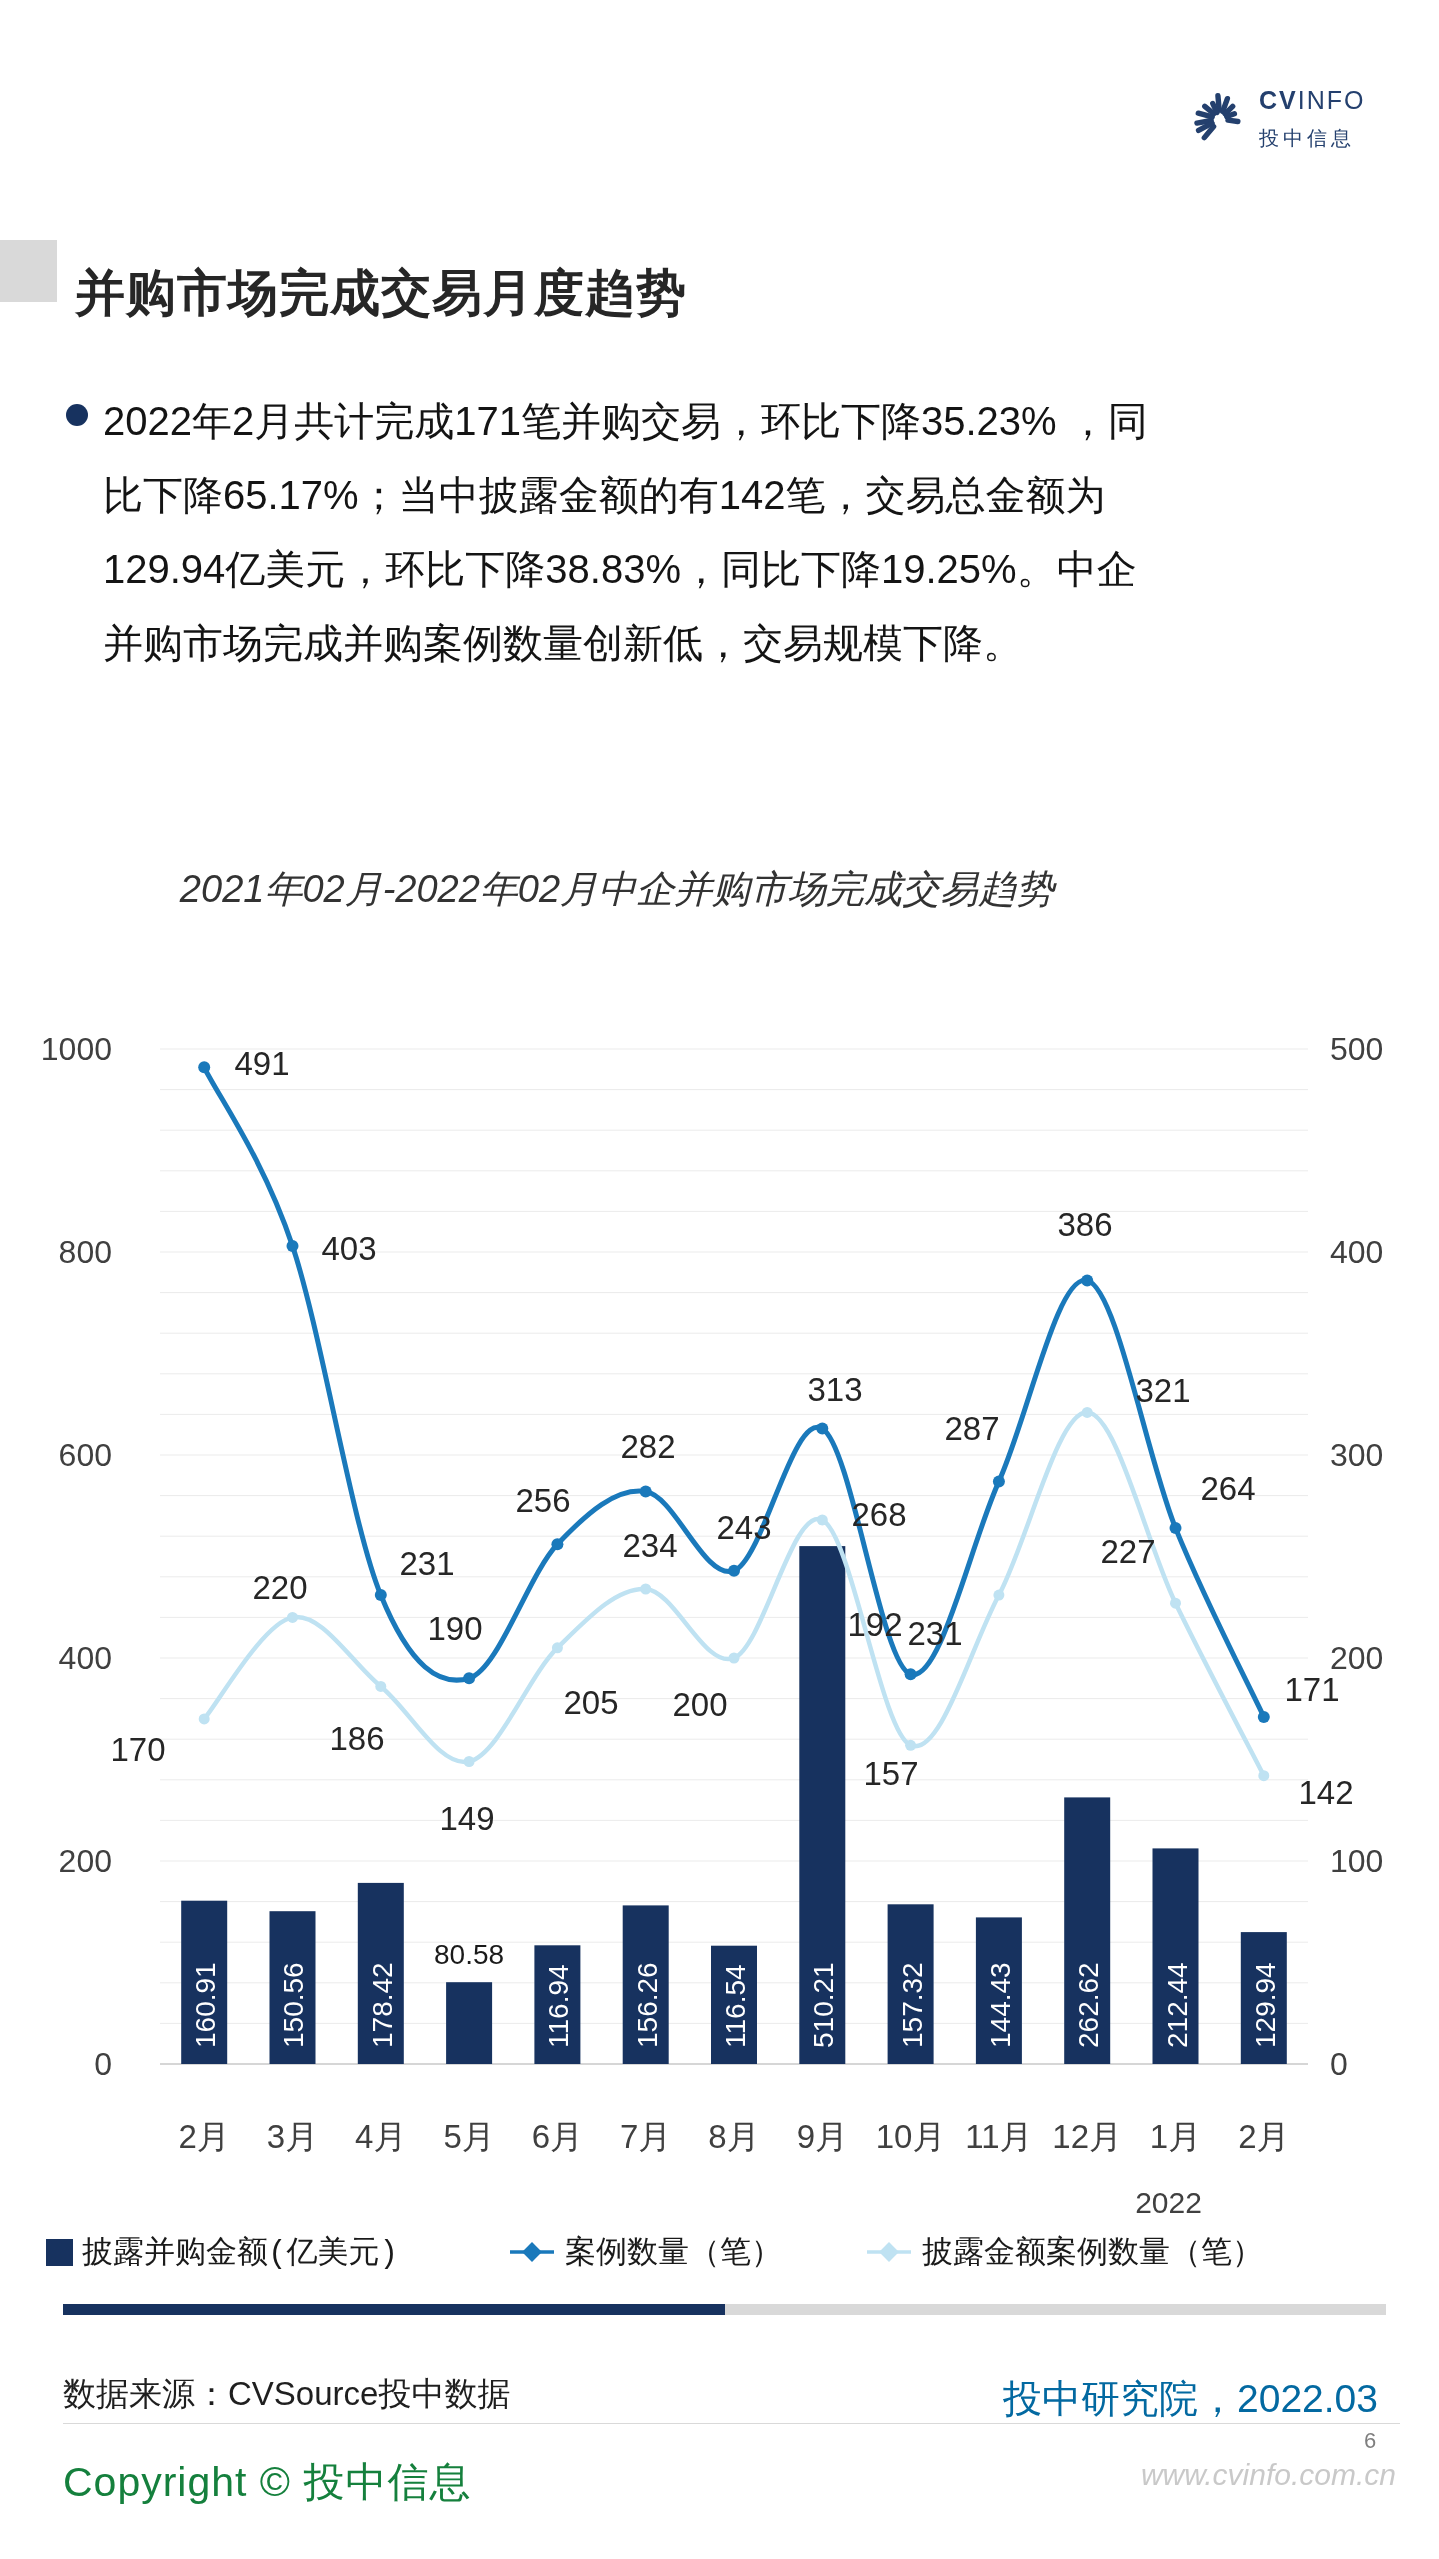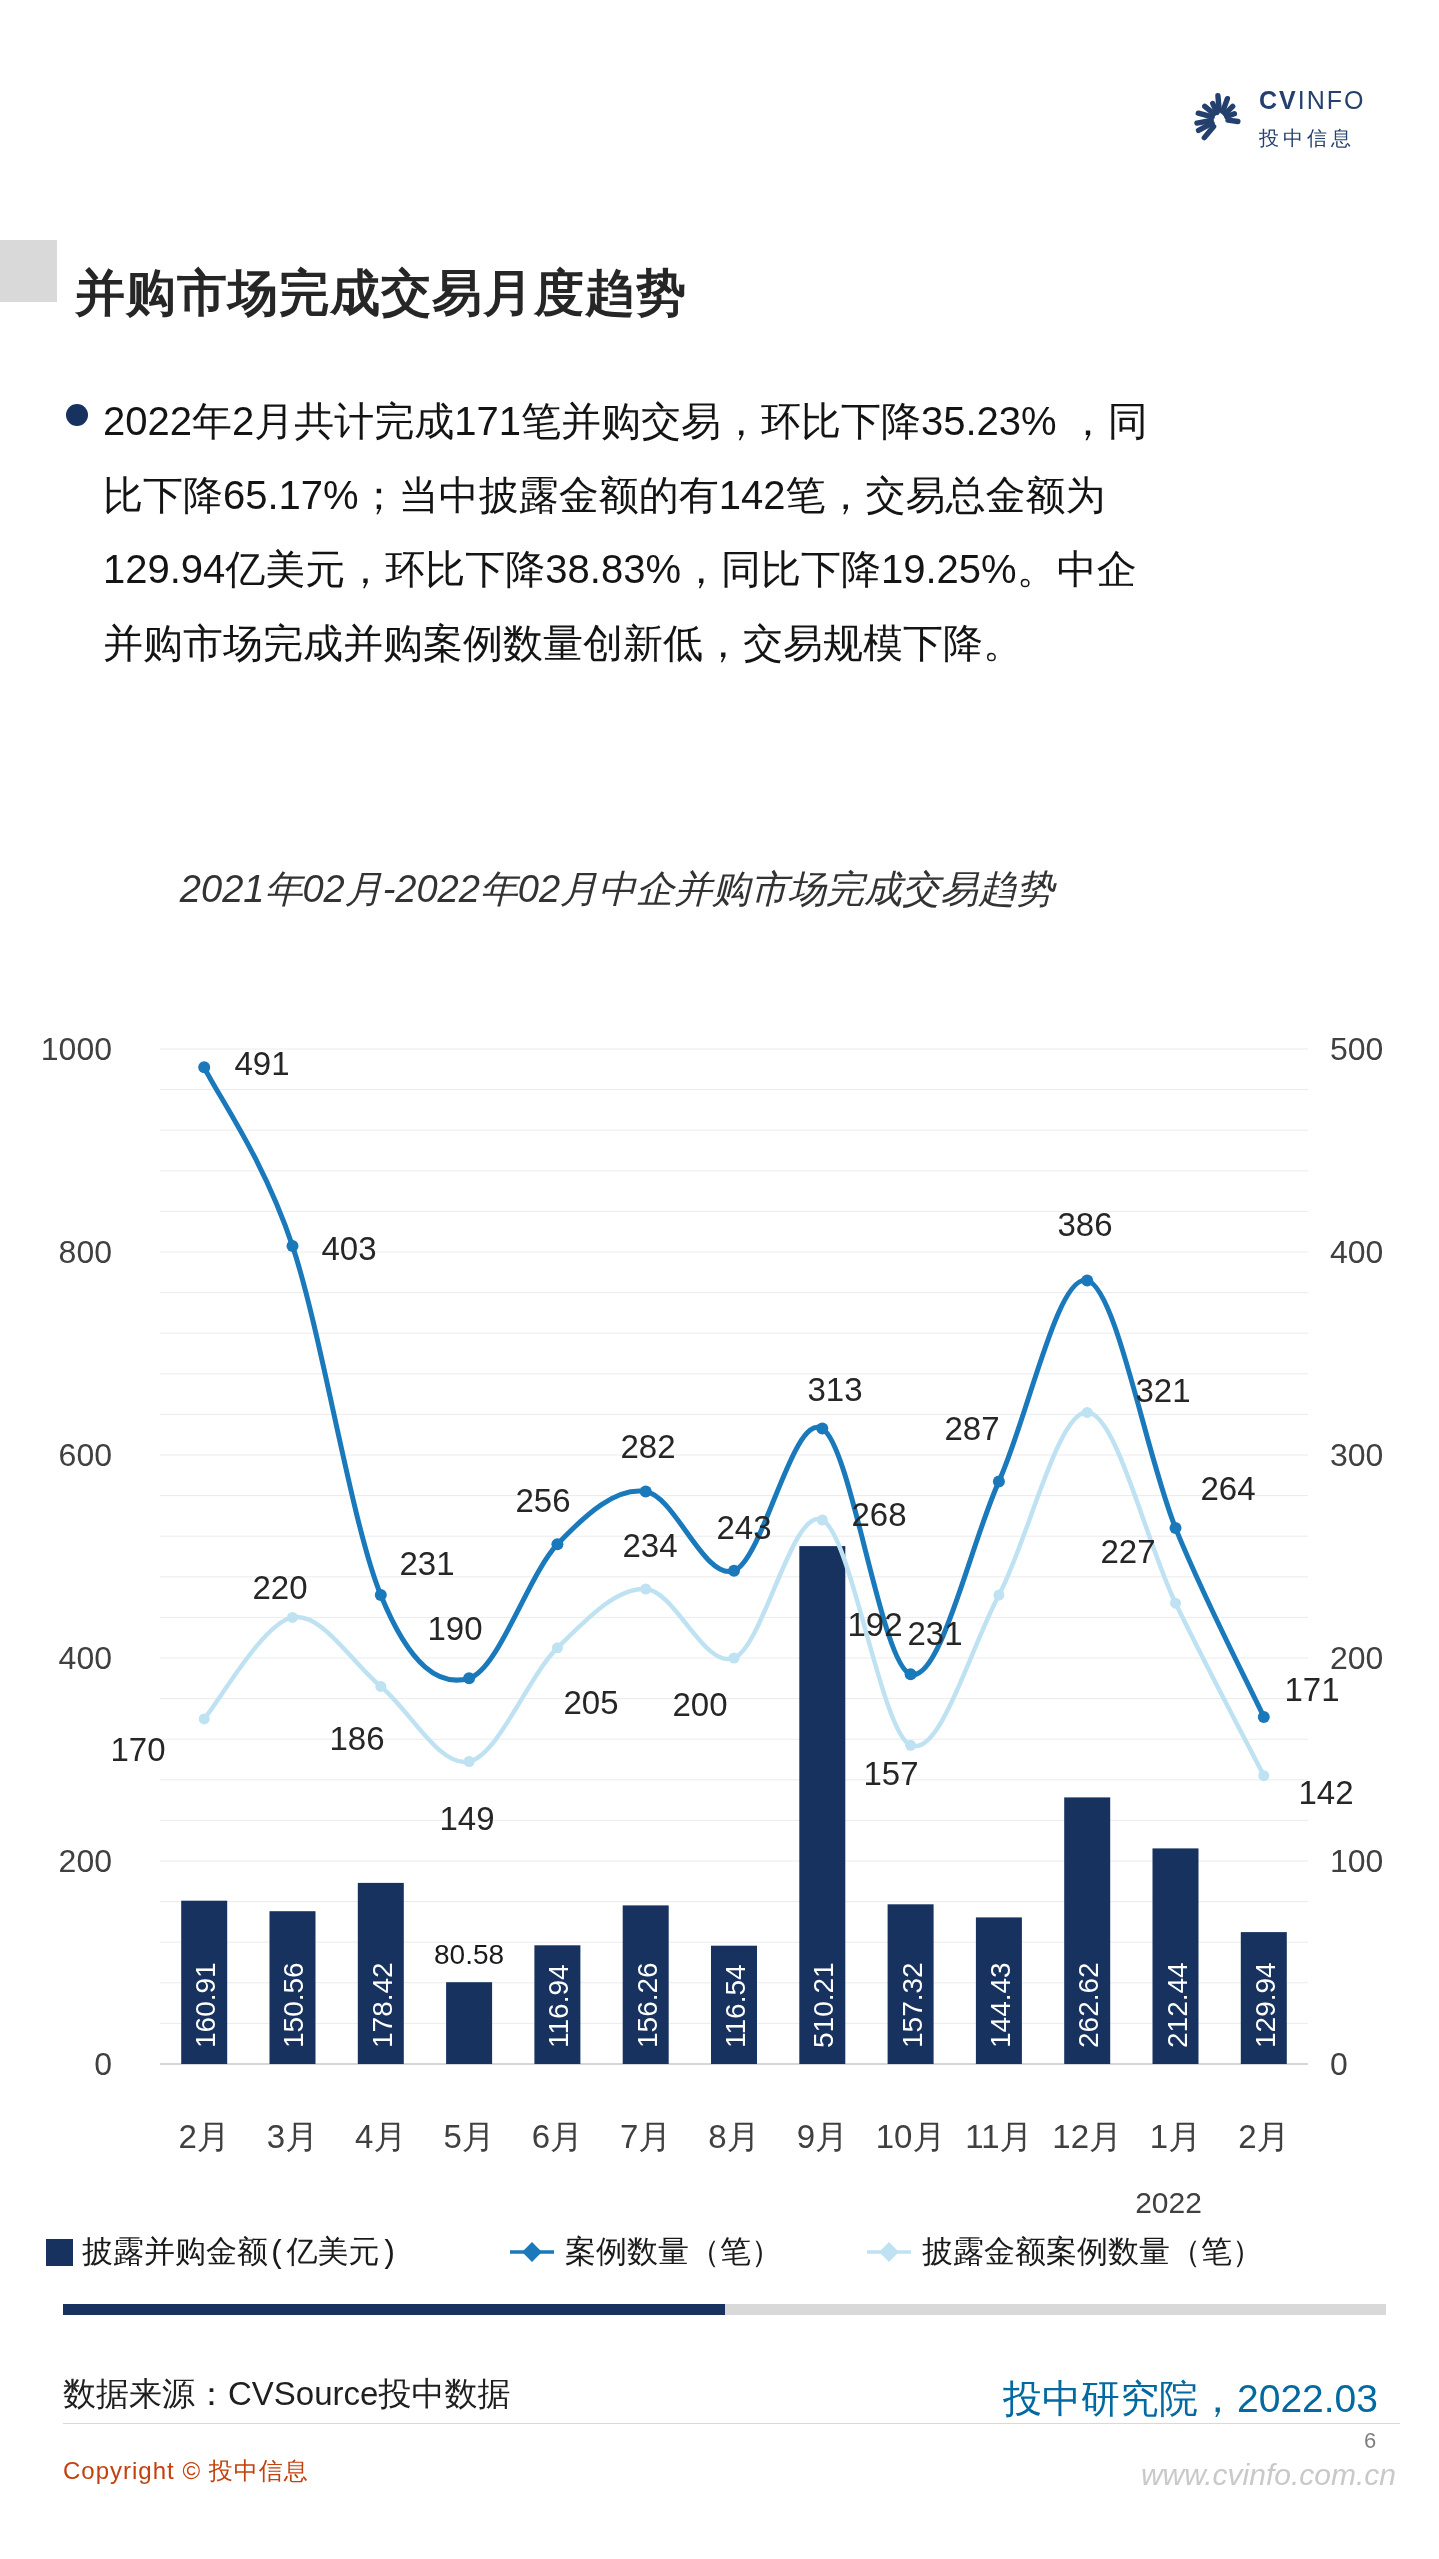--- a/index.html
+++ b/index.html
@@ -37,21 +37,21 @@
   
   .divider { top:2304px; height:11px; }
   .divider.navy { left:63px; width:662px; background:var(--navy); }
   .divider.gray { left:725px; width:661px; background:var(--grayblock); }
 
   
   .footer-source { left:63px; top:2372px; font-size:33px; color:#1f1f1f; }
   .footer-org   { right:61px; top:2372px; font-size:39px; color:#0369a1; }
   .footer-hr { left:63px; top:2423px; width:1337px; height:1px; background:#d9d9d9; }
   .page-num { left:1358px; top:2428px; width:24px; text-align:center; font-size:22px; color:#7f7f7f; }
-  .footer-copy { left:63px; top:2455px; font-size:24px; color:#c2410c; letter-spacing:1px; }
+  .footer-copy { left:63px; top:2455px; font-size:41px; color:#15803d; letter-spacing:1px; }
   .footer-url  { right:43px; top:2458px; font-size:30px; color:#c9c9c9;font-style:italic; }
 </style>
 </head>
 <body>
 
 <div>
 
   <div class="abs logo">
     <svg width="54" height="56" viewBox="-30 -30 60 60" id="logo-icon">
         <line x1="-0.9" y1="-10.0" x2="-2.3" y2="-25.9" stroke="#24406e" stroke-width="6" stroke-linecap="round"></line>

